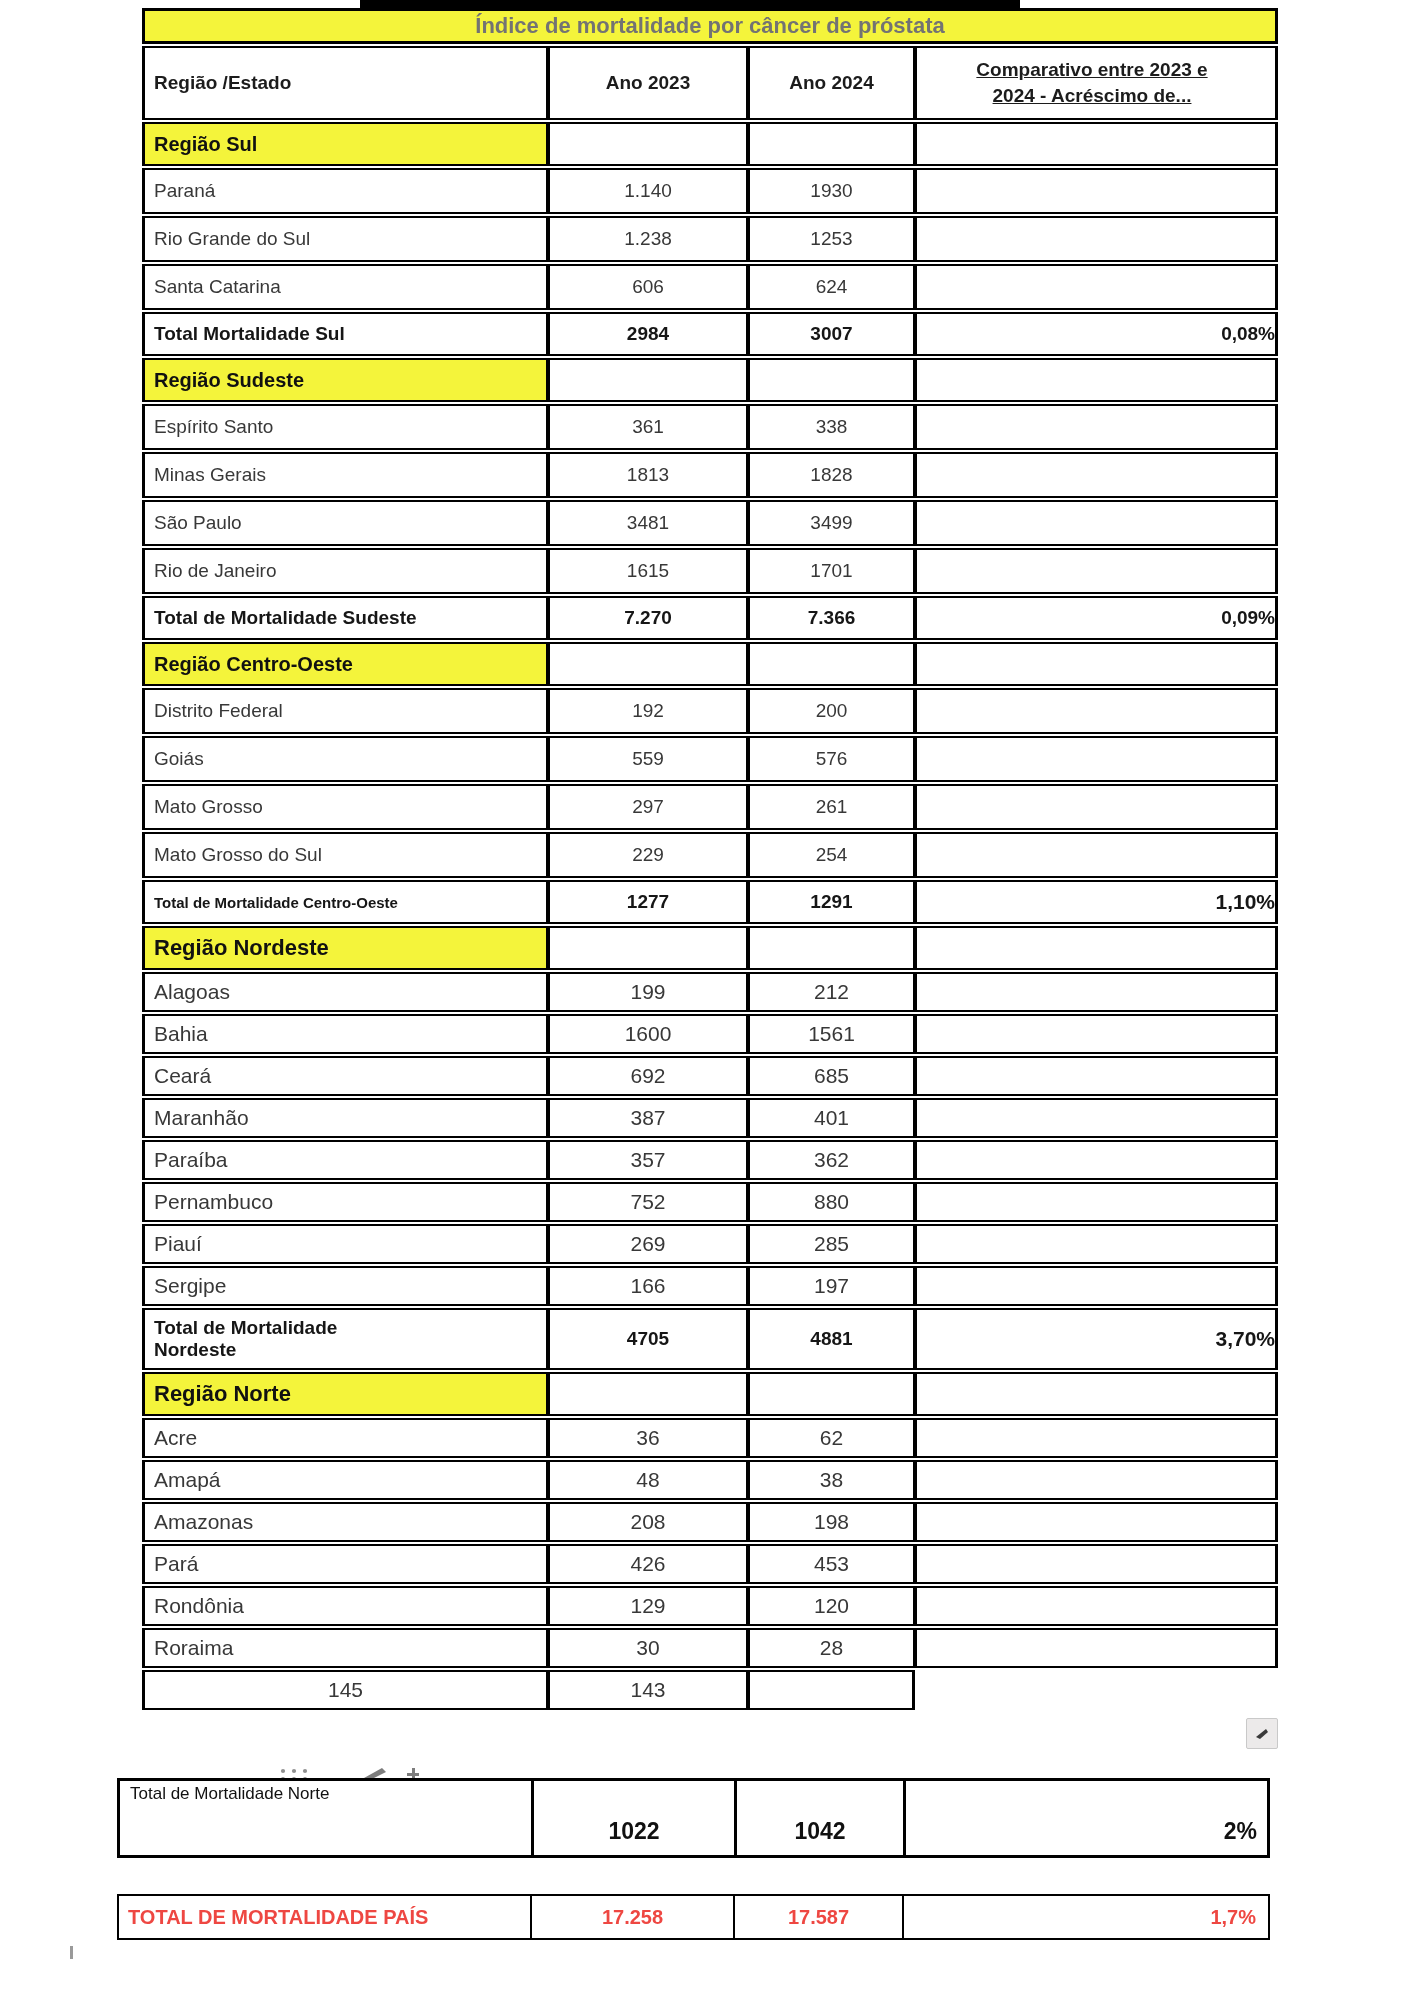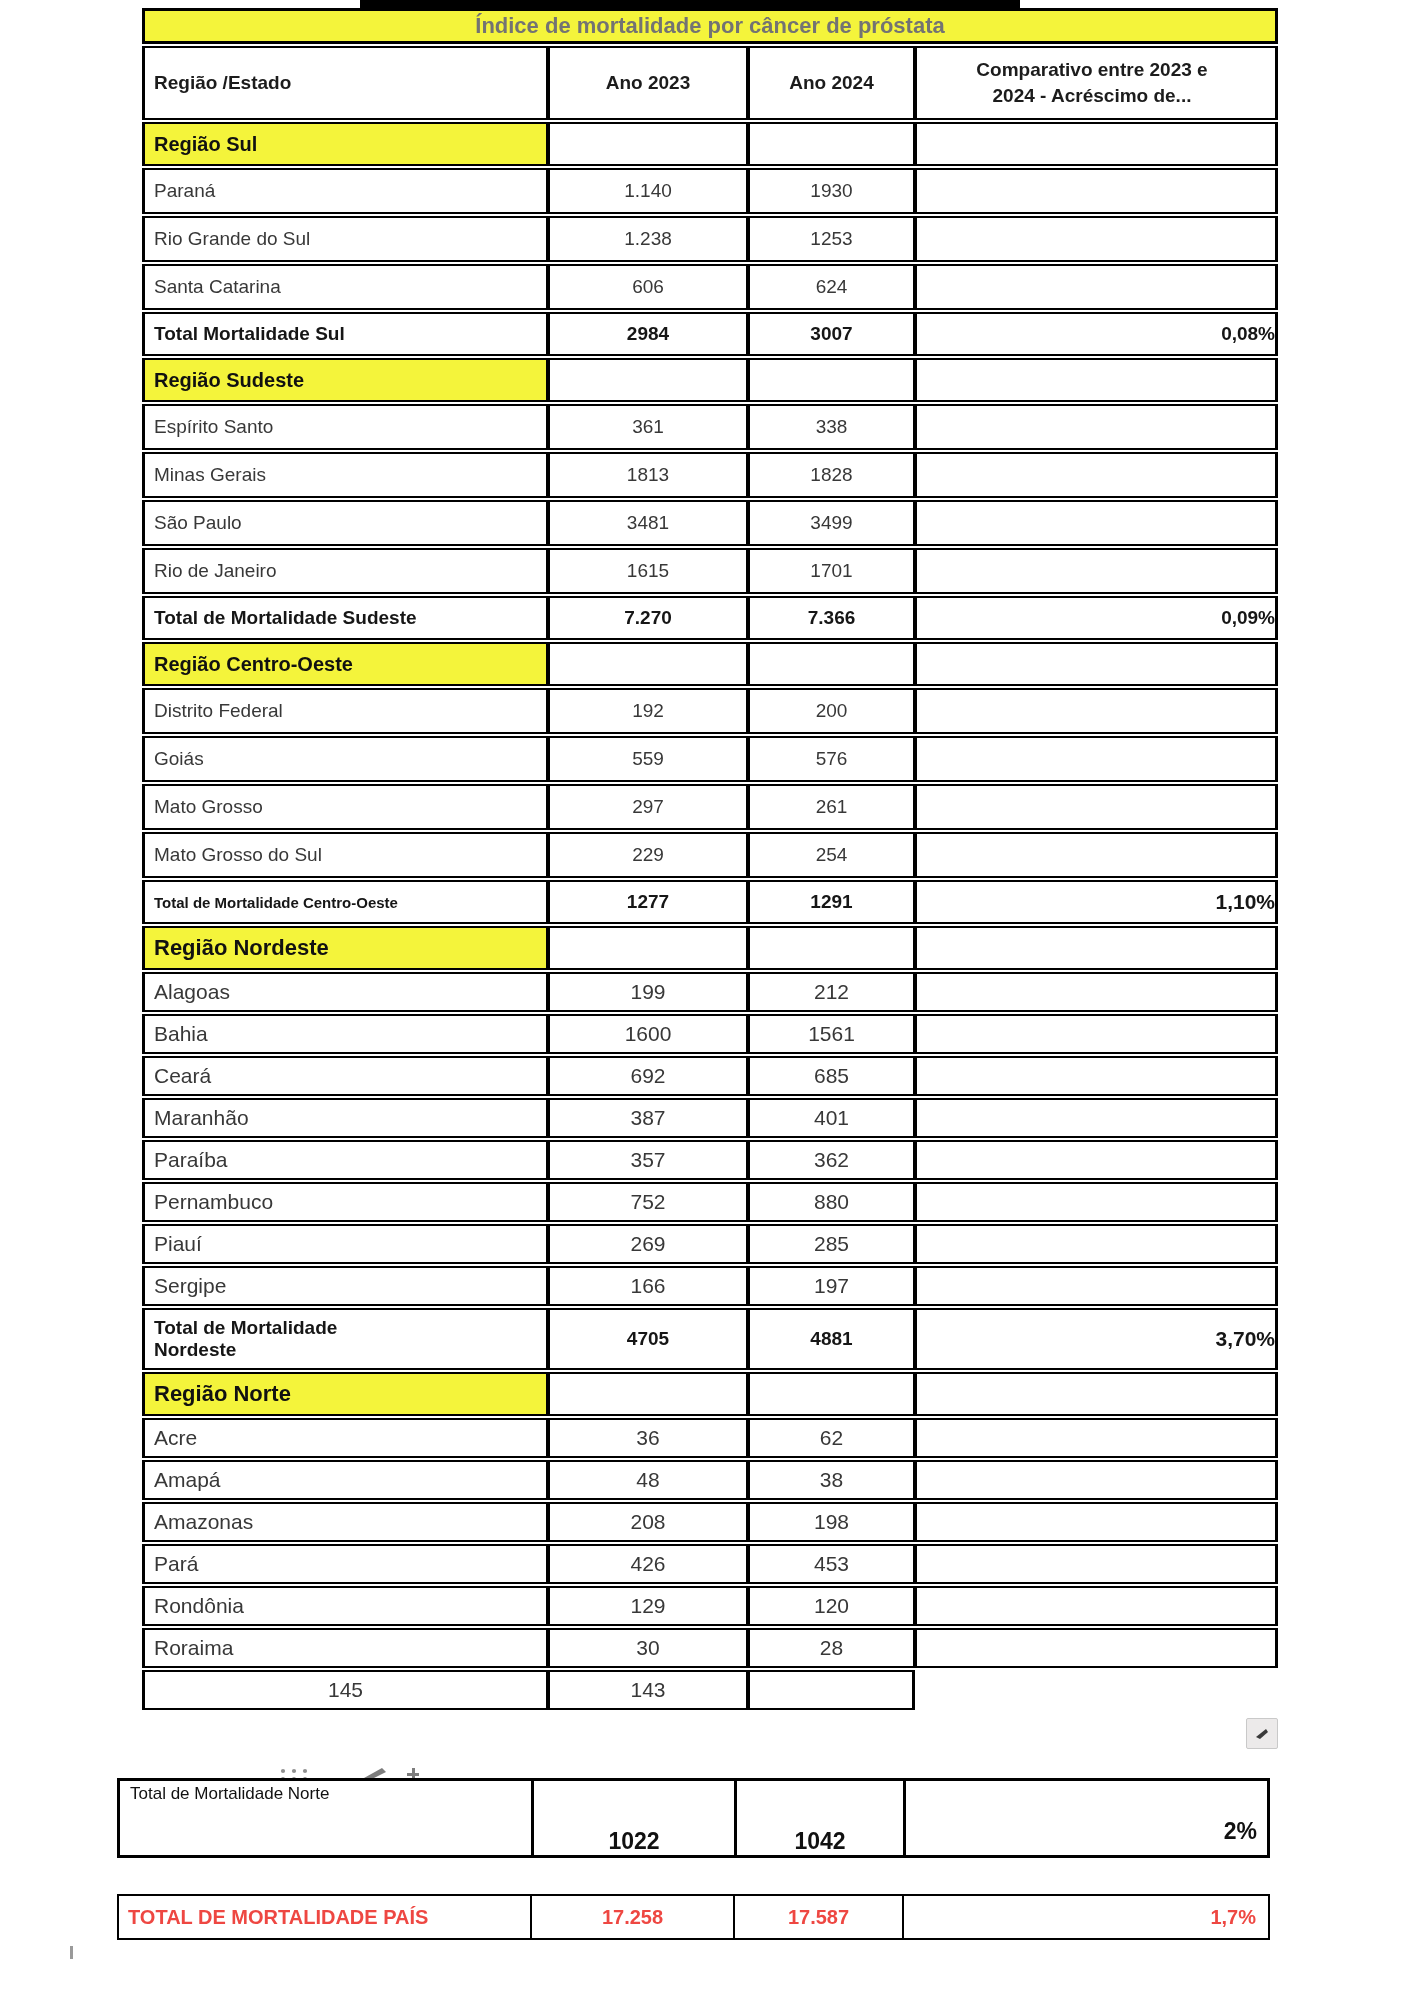--- a/index.html
+++ b/index.html
@@ -17,21 +17,21 @@
     align-items:center;overflow:hidden;color:#383838;}
   .row .cell:first-child{border-left-width:3px;}
   .row .cell:last-child{border-right-width:3px;}
   .c1{padding-left:9px;}
   .c2,.c3{justify-content:center;}
   .c4{justify-content:flex-end;}
 
   .header-row{height:74px;}
   .header-row .cell{font-weight:bold;font-size:19px;color:#1c1c1c;}
   .comp-hdr{flex-direction:column;justify-content:center;align-items:center;
-    font-size:18px;line-height:1.35;padding-right:8px;text-align:center;}
+    font-size:18px;line-height:1.35;padding-right:8px;text-align:center;text-decoration:underline;}
 
   .region-row{height:44px;}
   .region-label{background:var(--hl);font-weight:bold;font-size:20px;color:#111;}
   .dense .region-label{font-size:22px;}
 
   .state-row{height:46px;}
   .state-row .cell{font-size:19px;}
   .state-row.dense{height:40px;}
   .state-row.dense .cell{font-size:21px;}
   .num{font-size:18px;}
@@ -47,21 +47,21 @@
 
   .bottom-box{position:absolute;left:117px;box-sizing:border-box;border:3px solid #000;
     display:grid;grid-template-columns:411px 203px 169px 364px;background:#fff;}
   .bottom-box .bcell{box-sizing:border-box;display:flex;overflow:hidden;}
   .bottom-box .bcell + .bcell{border-left:3px solid #000;}
   .norte-box{top:1778px;width:1153px;height:80px;}
   .norte-box .blabel{font-weight:normal;font-size:17px;color:#111;line-height:1.1;
     align-items:flex-start;padding:4px 0 0 10px;}
   .norte-box .blabel span{display:inline-block;max-width:265px;}
   .norte-box .bval{font-weight:bold;font-size:23px;color:#111;
-    align-items:flex-end;justify-content:center;}
+    align-items:flex-end;justify-content:center;padding-bottom:10px;}
   .norte-box .bpct{font-weight:bold;font-size:23px;color:#111;
     align-items:flex-end;justify-content:flex-end;padding:0 10px 10px 0;}
 
   .pais-box{top:1894px;width:1153px;height:46px;border-width:2.5px;}
   .pais-box .bcell + .bcell{border-left-width:2.5px;}
   .pais-box .bcell{align-items:center;font-weight:bold;font-size:20px;color:var(--red);}
   .pais-box .blabel{padding-left:9px;}
   .pais-box .bval{justify-content:center;}
   .pais-box .bpct{justify-content:flex-end;padding-right:10px;}
 

